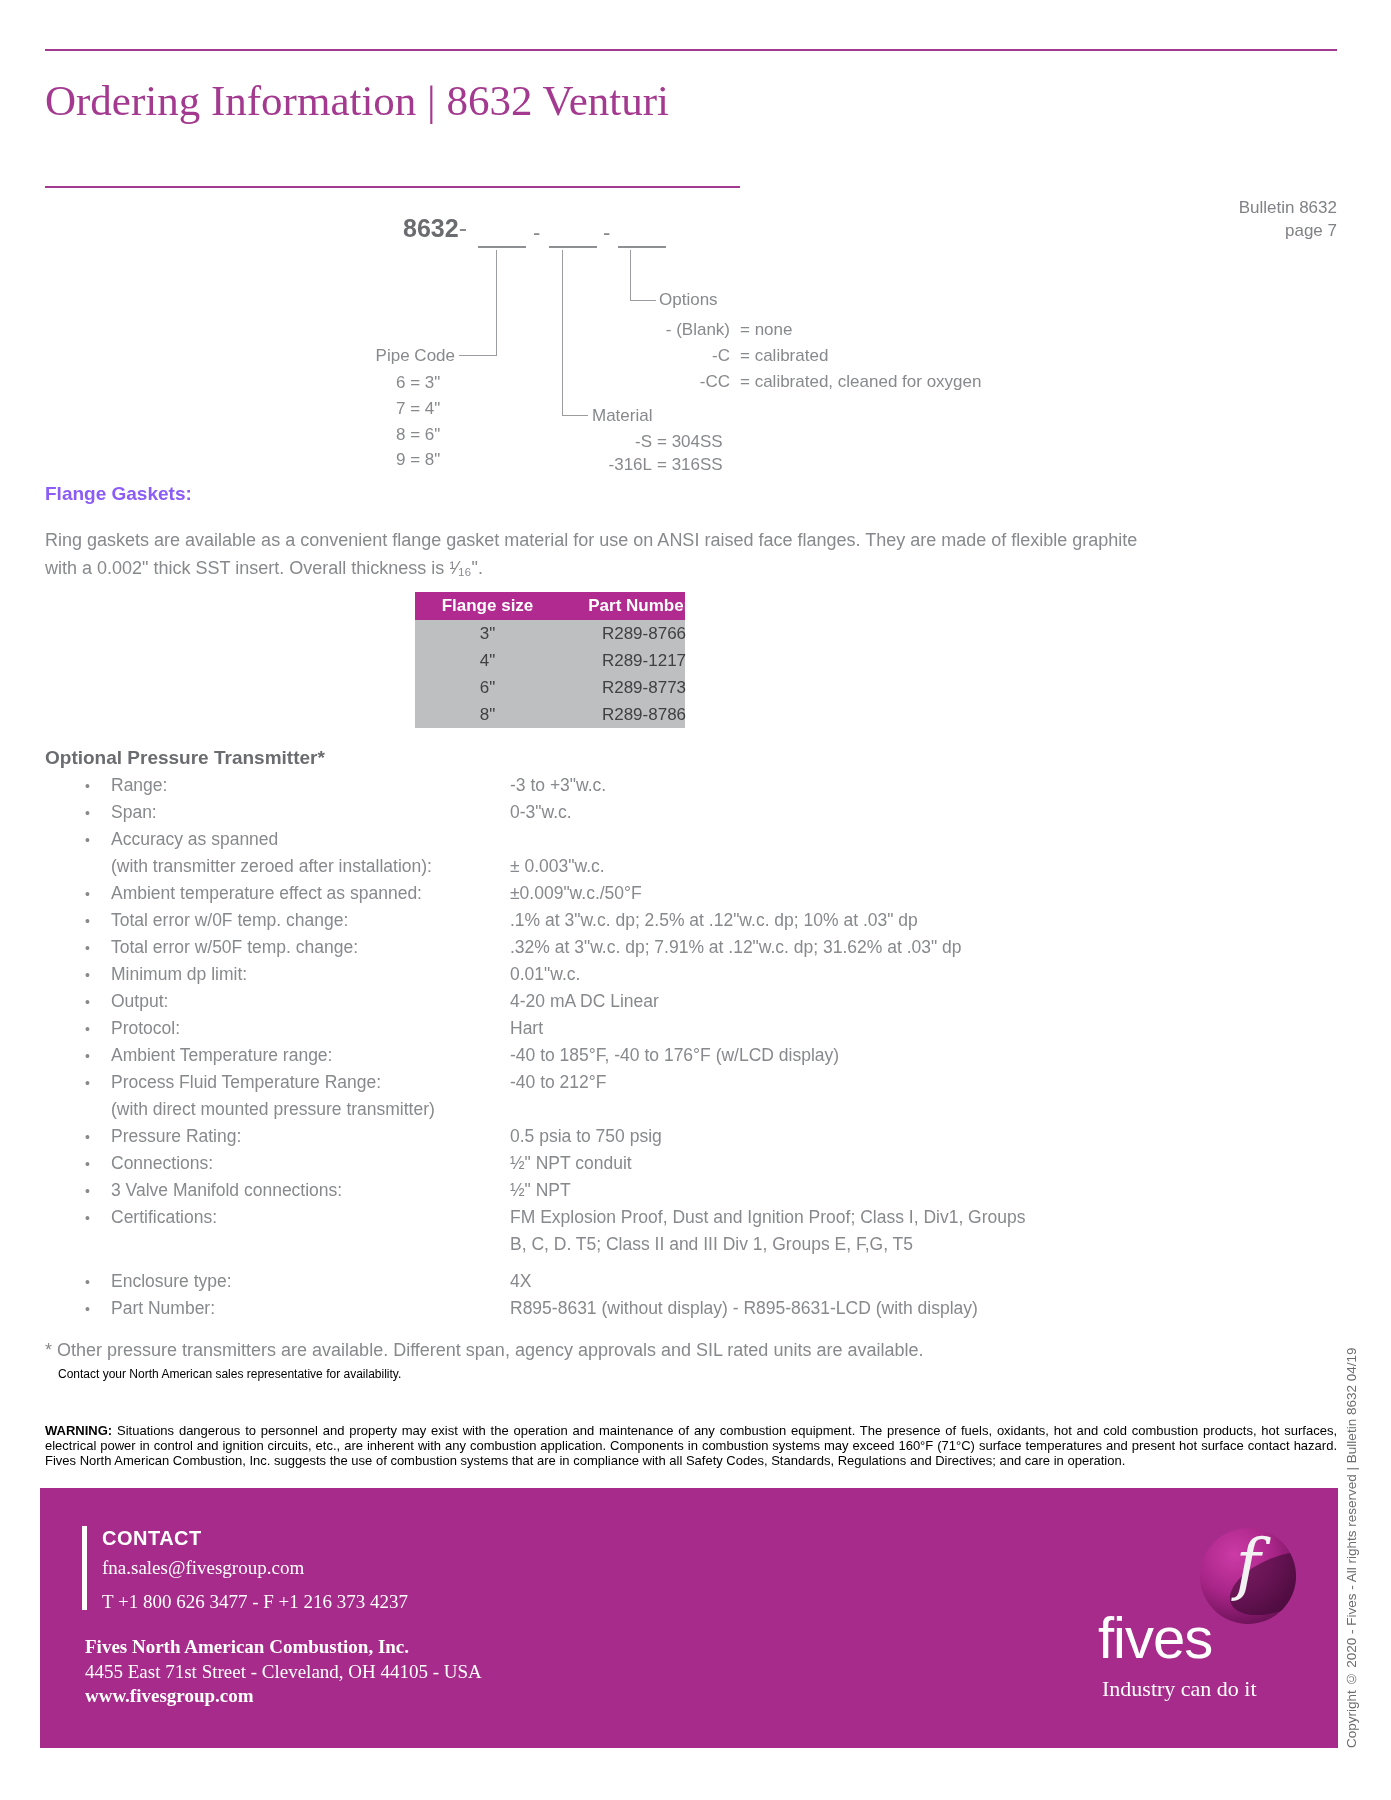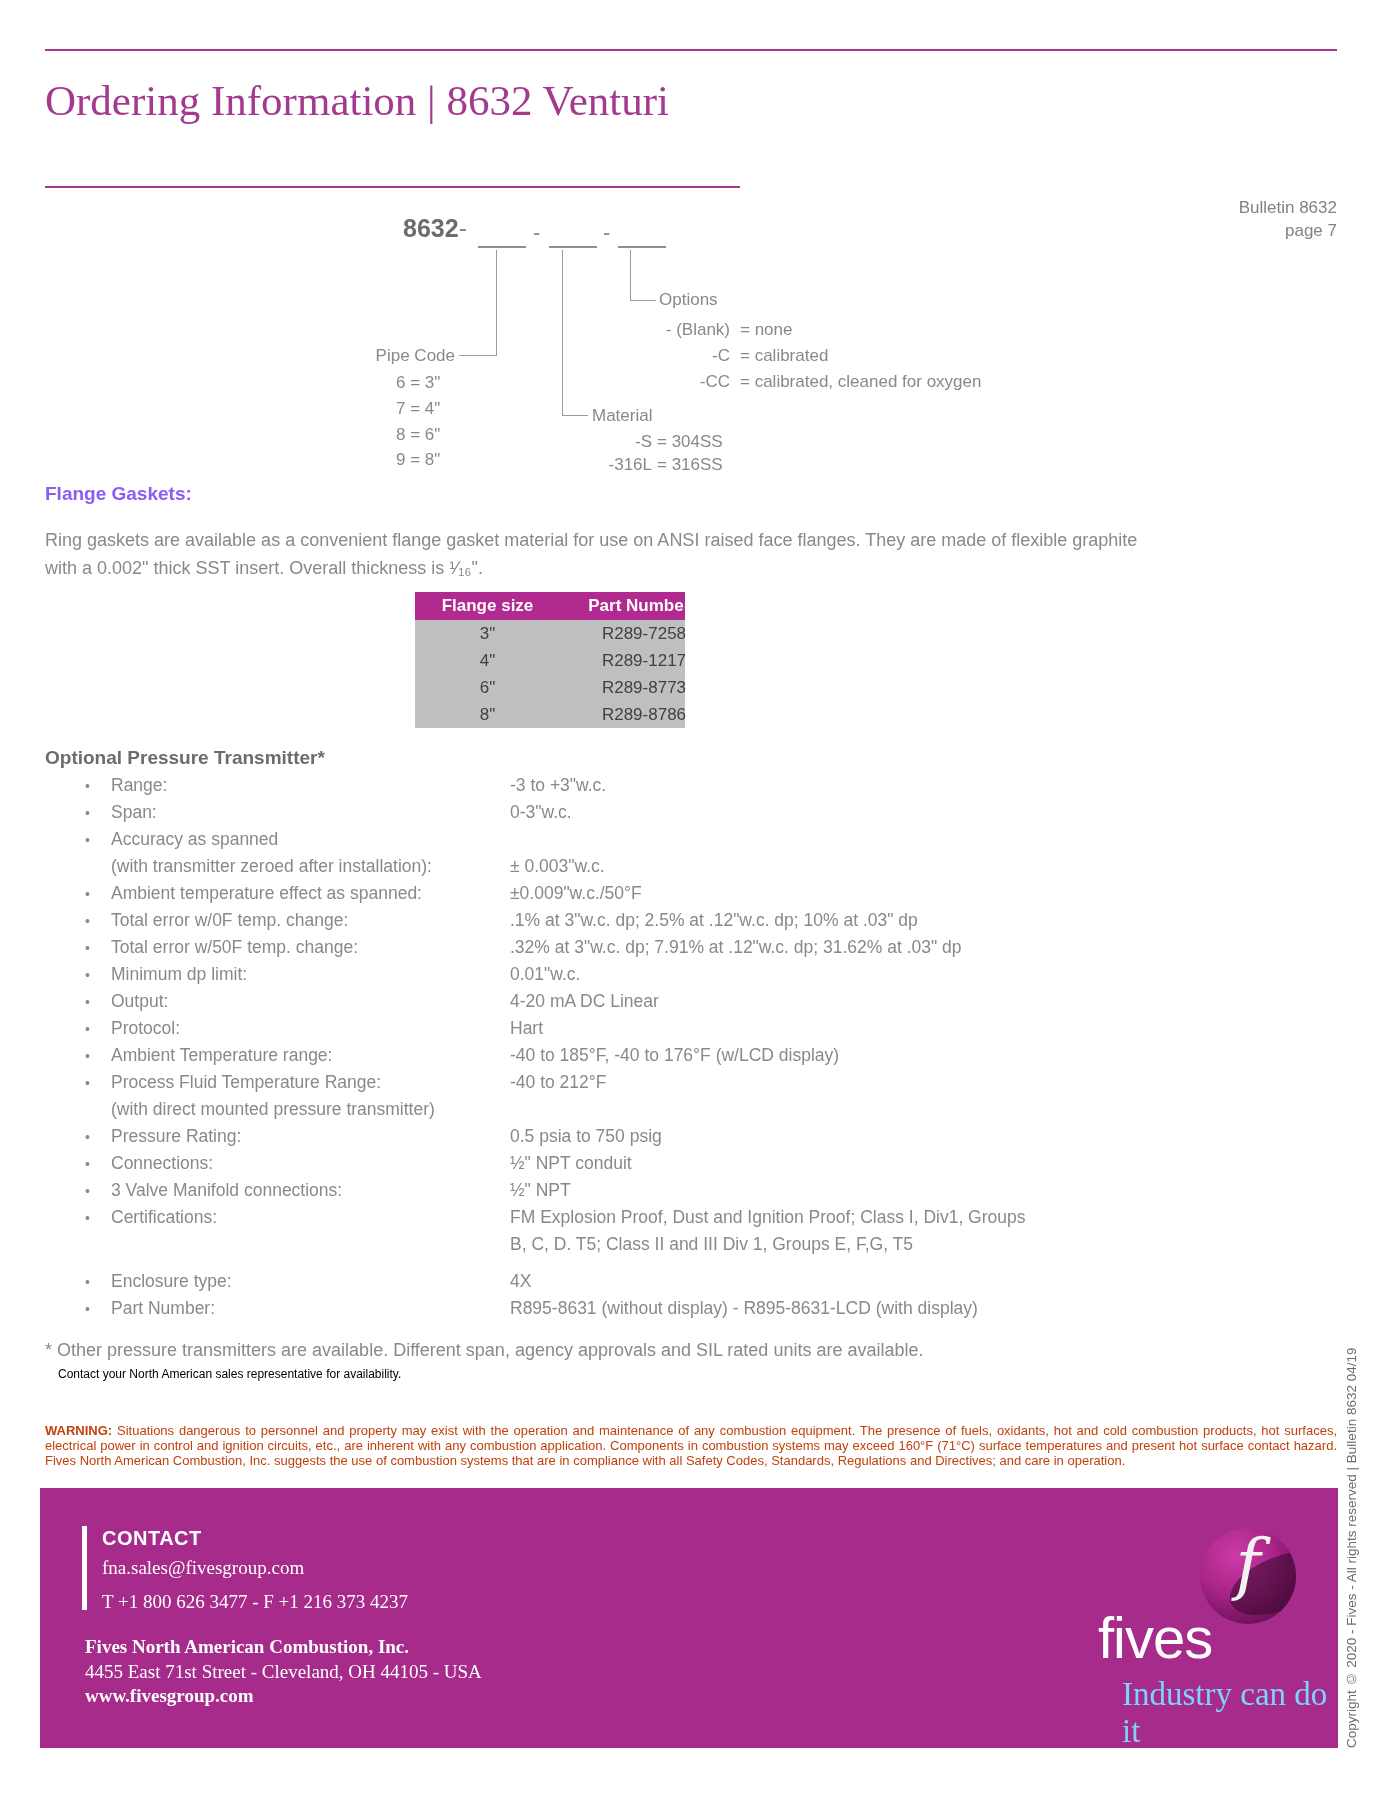--- a/index.html
+++ b/index.html
@@ -59,40 +59,40 @@
   .srow.gap{margin-top:10px;}
   .sb{margin-left:40px;width:26px;font-size:14px;color:#87898c;}
   .nb .sb{visibility:hidden;}
   .sl{width:399px;white-space:nowrap;}
   .sv{flex:1;white-space:nowrap;}
   #footnote1{left:45px;top:1340px;font-size:18px;color:#87898c;}
   #footnote2{left:58px;top:1367px;font-size:12px;color:#000000;}
 
   
   #warning{left:45px;top:1424px;width:1292px;font-size:13px;line-height:14.8px;
-           text-align:justify;color:#c2410c;}
+           text-align:justify;color:#000000;}
   #warning .wl{font-weight:bold;}
 
   
   #footer{left:40px;top:1488px;width:1298px;height:260px;background:#a62b8a;color:#ffffff;}
   #cbar{left:42px;top:38px;width:5px;height:84px;background:#ffffff;}
   #contact-h{left:62px;top:39px;font-size:20px;font-weight:bold;letter-spacing:.5px;}
   #contact-email{left:62px;top:69px;font-family:"Liberation Serif","DejaVu Serif",serif;font-size:19px;}
   #contact-phone{left:62px;top:103px;font-family:Liberation Serif, serif;font-size:19px;}
   #company{left:45px;top:148px;font-family:"Liberation Serif","DejaVu Serif",serif;font-size:19px;font-weight:bold;}
   #address{left:45px;top:173px;font-family:"Liberation Serif","DejaVu Serif",serif;font-size:19px;}
   #website{left:45px;top:197px;font-family:"Liberation Serif","DejaVu Serif",serif;font-size:19px;font-weight:bold;}
   #logo-sphere{left:1160px;top:40px;width:96px;height:96px;border-radius:50%;overflow:hidden;
       background:radial-gradient(circle at 36% 28%, #cc3ba6 0%, #a92588 42%, #761560 72%, #4a0d3c 100%);}
   #logo-sphere .swoosh{position:absolute;right:-38%;top:30%;width:110%;height:55%;border-radius:50%;
       background:#35082b;opacity:.55;transform:rotate(-22deg);}
   #logo-sphere .fg{position:absolute;left:0;top:-4px;width:100%;text-align:center;
       font-family:"DejaVu Serif","Liberation Serif",serif;font-style:italic;font-size:68px;color:#f2f2f2;}
   #logo-word{left:1058px;top:116px;font-size:58px;letter-spacing:-1px;color:#ffffff;}
-  #logo-tagline{left:1062px;top:188px;font-family:"Liberation Serif","DejaVu Serif",serif;font-size:33px;color:#7dd3fc;margin-left:20px;}
+  #logo-tagline{left:1062px;top:188px;font-family:"Liberation Serif","DejaVu Serif",serif;font-size:22px;color:#ffffff;}
 
   
   #vcopy{left:1344px;top:1158px;height:590px;width:20px;writing-mode:vertical-rl;
          transform:rotate(180deg);font-size:13.5px;color:#6b6c6f;white-space:nowrap;}
 </style>
 </head>
 <body>
 
 <div class="abs" id="rule-top"></div>
 <h1 class="abs" id="page-title" style="margin:0;">Ordering Information | 8632 Venturi</h1>
@@ -150,21 +150,21 @@
 <p class="abs" id="fg-paragraph" style="margin:0;">Ring gaskets are available as a convenient flange gasket material for use on ANSI raised face flanges. They are made of flexible graphite with a 0.002" thick SST insert. Overall thickness is ¹⁄₁₆".</p>
 
 <div class="abs" id="fg-table">
   <div class="fhead">
     <div>Flange size</div>
     <div>Part Numbers</div>
   </div>
   <div class="fbody">
     <div class="frow">
         <div>3"</div>
-        <div>R289-7258</div>
+        <div>R289-8766</div>
       </div>
     <div class="frow">
         <div>4"</div>
         <div>R289-1217</div>
       </div>
     <div class="frow">
         <div>6"</div>
         <div>R289-8773</div>
       </div>
     <div class="frow">

